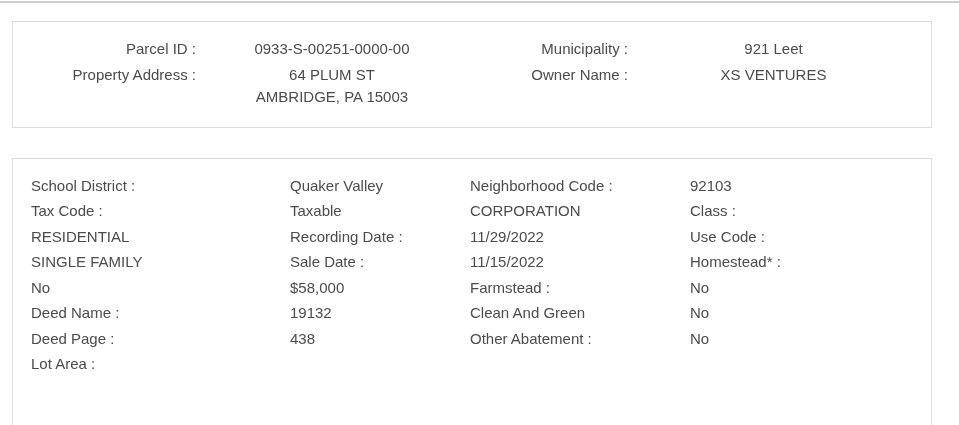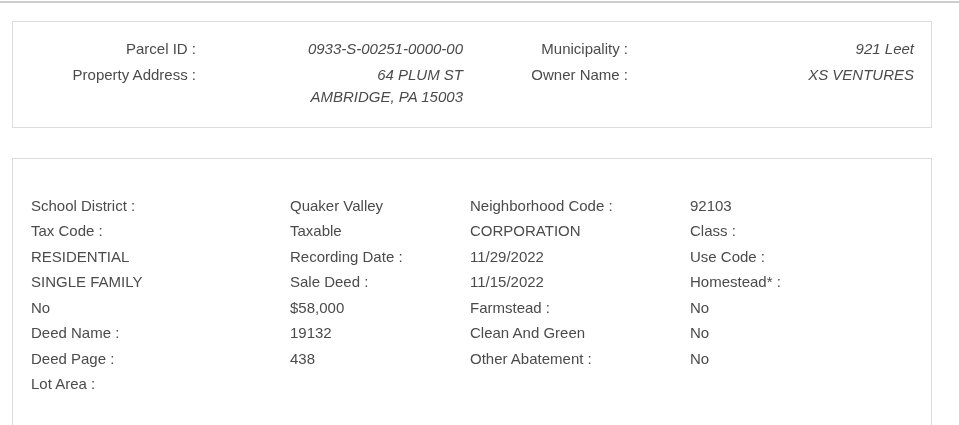--- a/index.html
+++ b/index.html
@@ -26,27 +26,27 @@
   .summary-card { top: 21px; height: 107px; }
   .details-card { top: 158px; height: 290px; }
 
   
   .summary-group { position: absolute; top: 16px; }
   .summary-left  { left: 0; width: 450px; }
   .summary-right { left: 421px; width: 480px; }
   .field-row { display: grid; grid-template-columns: 183px 1fr; column-gap: 5px; margin-bottom: 4px; }
   .summary-right .field-row { grid-template-columns: 194px 1fr; }
   .field-row .lbl { text-align: right; line-height: 22px; white-space: nowrap; }
-  .field-row .val { text-align: right;  line-height: 22px; white-space: nowrap; font-style: italic; }
+  .field-row .val { text-align: center;  line-height: 22px; white-space: nowrap; }
 
   
   .details-grid {
     display: grid;
     grid-template-columns: 259px 180px 220px 1fr;
-    margin: 34px 0 0 18px;
+    margin: 14px 0 0 18px;
   }
   .details-grid .cell {
     line-height: 25.45px;
     white-space: nowrap;
     overflow: hidden;
   }
 </style>
 </head>
 <body>
 
@@ -92,21 +92,21 @@
       <span class="cell">Taxable</span>
       <span class="cell">CORPORATION</span>
 
       <span class="cell">Class :</span>
       <span class="cell">RESIDENTIAL</span>
       <span class="cell">Recording Date :</span>
       <span class="cell">11/29/2022</span>
 
       <span class="cell">Use Code :</span>
       <span class="cell">SINGLE FAMILY</span>
-      <span class="cell">Sale Deed :</span>
+      <span class="cell">Sale Date :</span>
       <span class="cell">11/15/2022</span>
 
       <span class="cell">Homestead* :</span>
       <span class="cell">No</span>
       <span class="cell">$58,000</span>
 
       <span class="cell">Farmstead :</span>
       <span class="cell">No</span>
       <span class="cell">Deed Name :</span>
       <span class="cell">19132</span>

